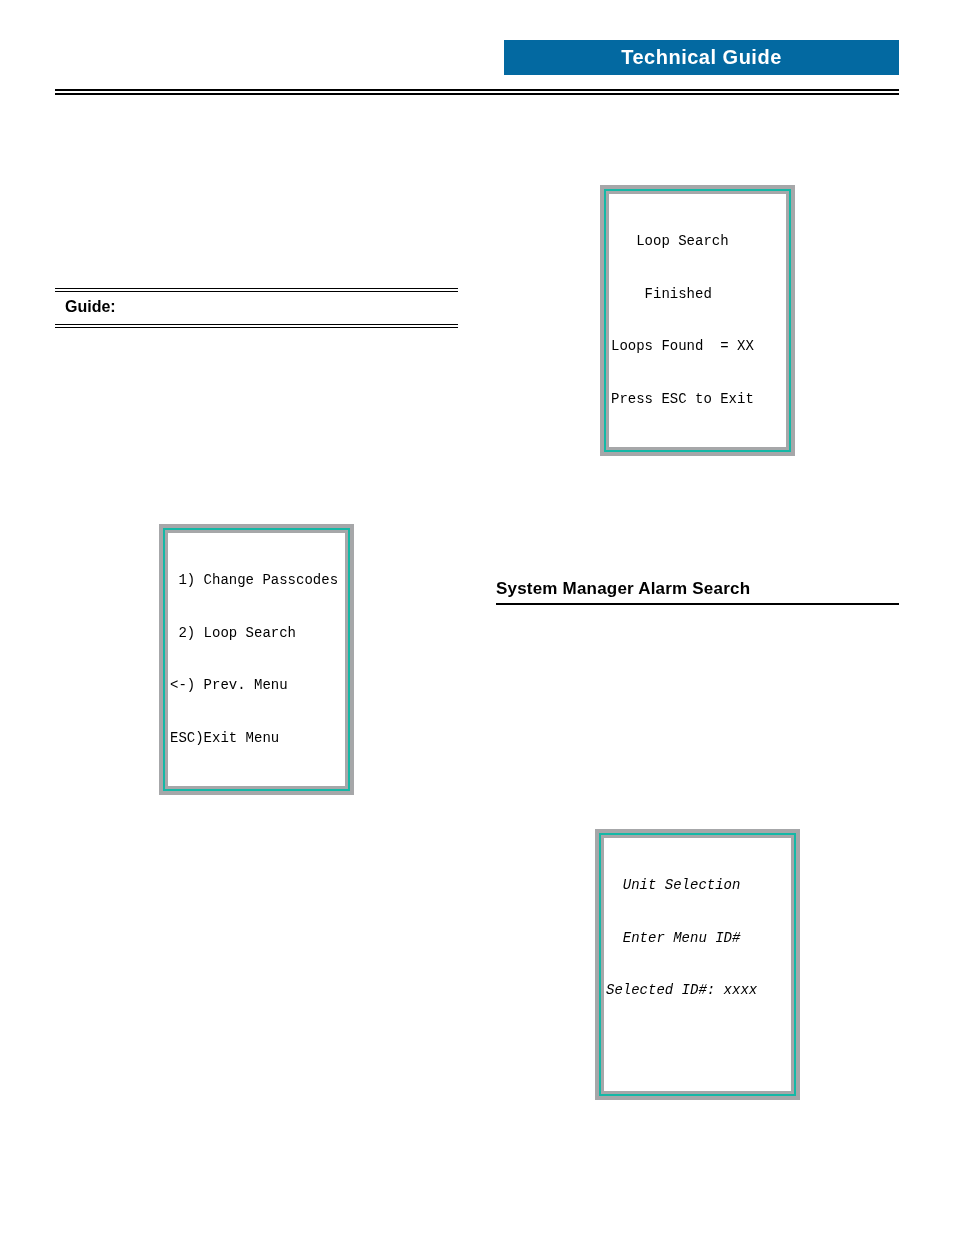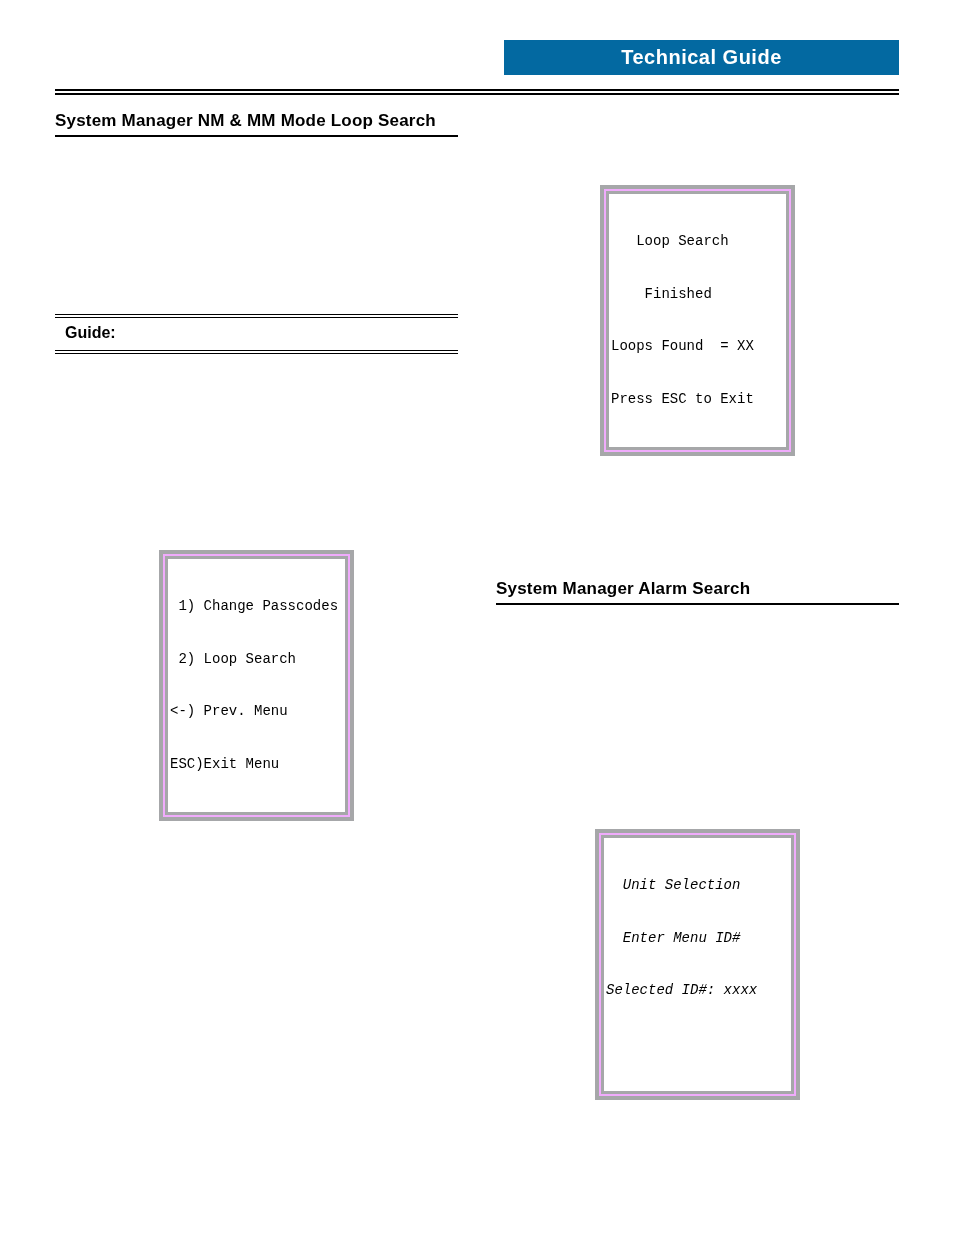--- a/index.html
+++ b/index.html
@@ -66,21 +66,21 @@
       line-height: 1.25;
       white-space: pre;
       background: #fff;
     }
     .lcd.wide { width: 205px; font-style: italic; }
     .lcd .frame-outer {
       background: #a6a7a9;
       padding: 4px;
     }
     .lcd .frame-mid {
-      background: #f0abfc;
+      background: #14b8a6;
       padding: 2px;
     }
     .lcd .frame-inner {
       background: #a6a7a9;
       padding: 3px;
     }
     .lcd .screen {
       background: #fff;
       padding: 4px 2px;
       min-height: 56px;
@@ -100,23 +100,20 @@
   <div class="header-bar">
     <span>Technical Guide</span>
   </div>
 
   <div class="top-double-rule"></div>
 
   <div class="two-col">
 
     <div class="col">
 
-      <div class="section-heading">
-        <span>System Manager NM &amp; MM Mode Loop Search</span>
-      </div>
 
       <div class="spacer-175"></div>
 
       <div class="note-block">
         <div>
           <hr class="hr-thin">
           <hr class="hr-thin">
         </div>
         <div class="note-label">Guide:</div>
         <div>

